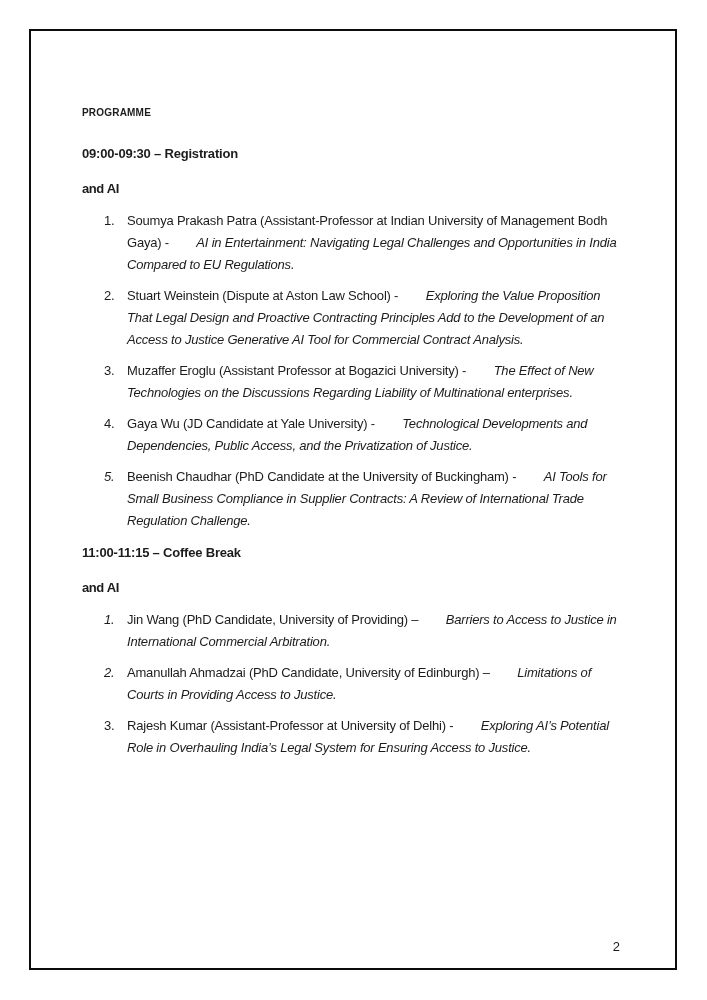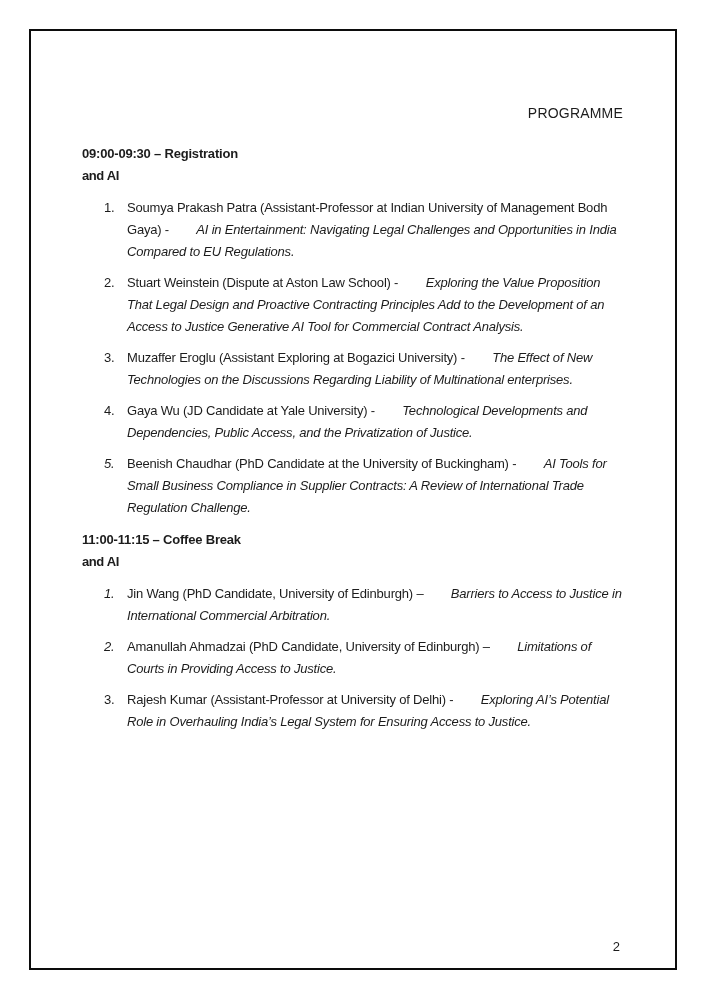--- a/index.html
+++ b/index.html
@@ -26,28 +26,29 @@
   .content {
     position: absolute;
     left: 0; top: 0; right: 0;
     padding: 71px 52px 0 51px;
     color: #1c1c1c;
     font-size: 13px;
     line-height: 22px;
     letter-spacing: -0.2px;
   }
   .doc-title {
-    font-weight: normal;
-    font-size: 14px;
-    text-align: right;
+    font-weight: bold;
+    font-size: 10px;
+    text-align: left;
     letter-spacing: 0.2px;
     margin-bottom: 19px;
   }
   .session-heading {
     font-weight: bold;
+    margin-bottom: 13px;
   }
   .panel-heading {
     font-weight: bold;
     margin-bottom: 10px;
   }
   .panel-heading .hline { white-space: nowrap; letter-spacing: -0.4px; }
   .chair { margin-bottom: 10px; }
   .items { margin-bottom: 10px; }
   .talk-item {
     display: flex;
@@ -87,21 +88,21 @@
         <div class="talk-item">
           <span class="talk-num">1.</span>
           <span class="talk-text"><span class="speaker">Soumya Prakash Patra (Assistant-Professor at Indian University of Management Bodh Gaya) - </span><span class="talk-title">AI in Entertainment: Navigating Legal Challenges and Opportunities in India Compared to EU Regulations.</span></span>
         </div>
         <div class="talk-item">
           <span class="talk-num">2.</span>
           <span class="talk-text"><span class="speaker">Stuart Weinstein (Dispute at Aston Law School) - </span><span class="talk-title">Exploring the Value Proposition That Legal Design and Proactive Contracting Principles Add to the Development of an Access to Justice Generative AI Tool for Commercial Contract Analysis.</span></span>
         </div>
         <div class="talk-item">
           <span class="talk-num">3.</span>
-          <span class="talk-text"><span class="speaker">Muzaffer Eroglu (Assistant Exploring at Bogazici University) - </span><span class="talk-title">The Effect of New Technologies on the Discussions Regarding Liability of Multinational enterprises.</span></span>
+          <span class="talk-text"><span class="speaker">Muzaffer Eroglu (Assistant Professor at Bogazici University) - </span><span class="talk-title">The Effect of New Technologies on the Discussions Regarding Liability of Multinational enterprises.</span></span>
         </div>
         <div class="talk-item">
           <span class="talk-num">4.</span>
           <span class="talk-text"><span class="speaker">Gaya Wu (JD Candidate at Yale University) - </span><span class="talk-title">Technological Developments and Dependencies, Public Access, and the Privatization of Justice.</span></span>
         </div>
         <div class="talk-item">
           <span class="talk-num italic-num">5.</span>
           <span class="talk-text"><span class="speaker">Beenish Chaudhar (PhD Candidate at the University of Buckingham) - </span><span class="talk-title">AI Tools for Small Business Compliance in Supplier Contracts: A Review of International Trade Regulation Challenge.</span></span>
         </div>
       </div>
@@ -109,21 +110,21 @@
       <div class="session-heading coffee">11:00-11:15 – Coffee Break</div>
 
       <div class="panel-heading">
         <div class="hline">and AI</div>
       </div>
 
 
       <div class="items">
         <div class="talk-item">
           <span class="talk-num italic-num">1.</span>
-          <span class="talk-text"><span class="speaker">Jin Wang (PhD Candidate, University of Edinburgh) – </span><span class="talk-title">Barriers to Access to Justice in International Commercial Arbitration.</span></span>
+          <span class="talk-text"><span class="speaker">Jin Wang (PhD Candidate, University of Providing) – </span><span class="talk-title">Barriers to Access to Justice in International Commercial Arbitration.</span></span>
         </div>
         <div class="talk-item">
           <span class="talk-num italic-num">2.</span>
           <span class="talk-text"><span class="speaker">Amanullah Ahmadzai (PhD Candidate, University of Edinburgh) – </span><span class="talk-title">Limitations of Courts in Providing Access to Justice.</span></span>
         </div>
         <div class="talk-item">
           <span class="talk-num">3.</span>
           <span class="talk-text"><span class="speaker">Rajesh Kumar  (Assistant-Professor at University of Delhi) - </span><span class="talk-title">Exploring AI’s Potential Role in Overhauling India’s Legal System for Ensuring Access to Justice.</span></span>
         </div>
       </div>

